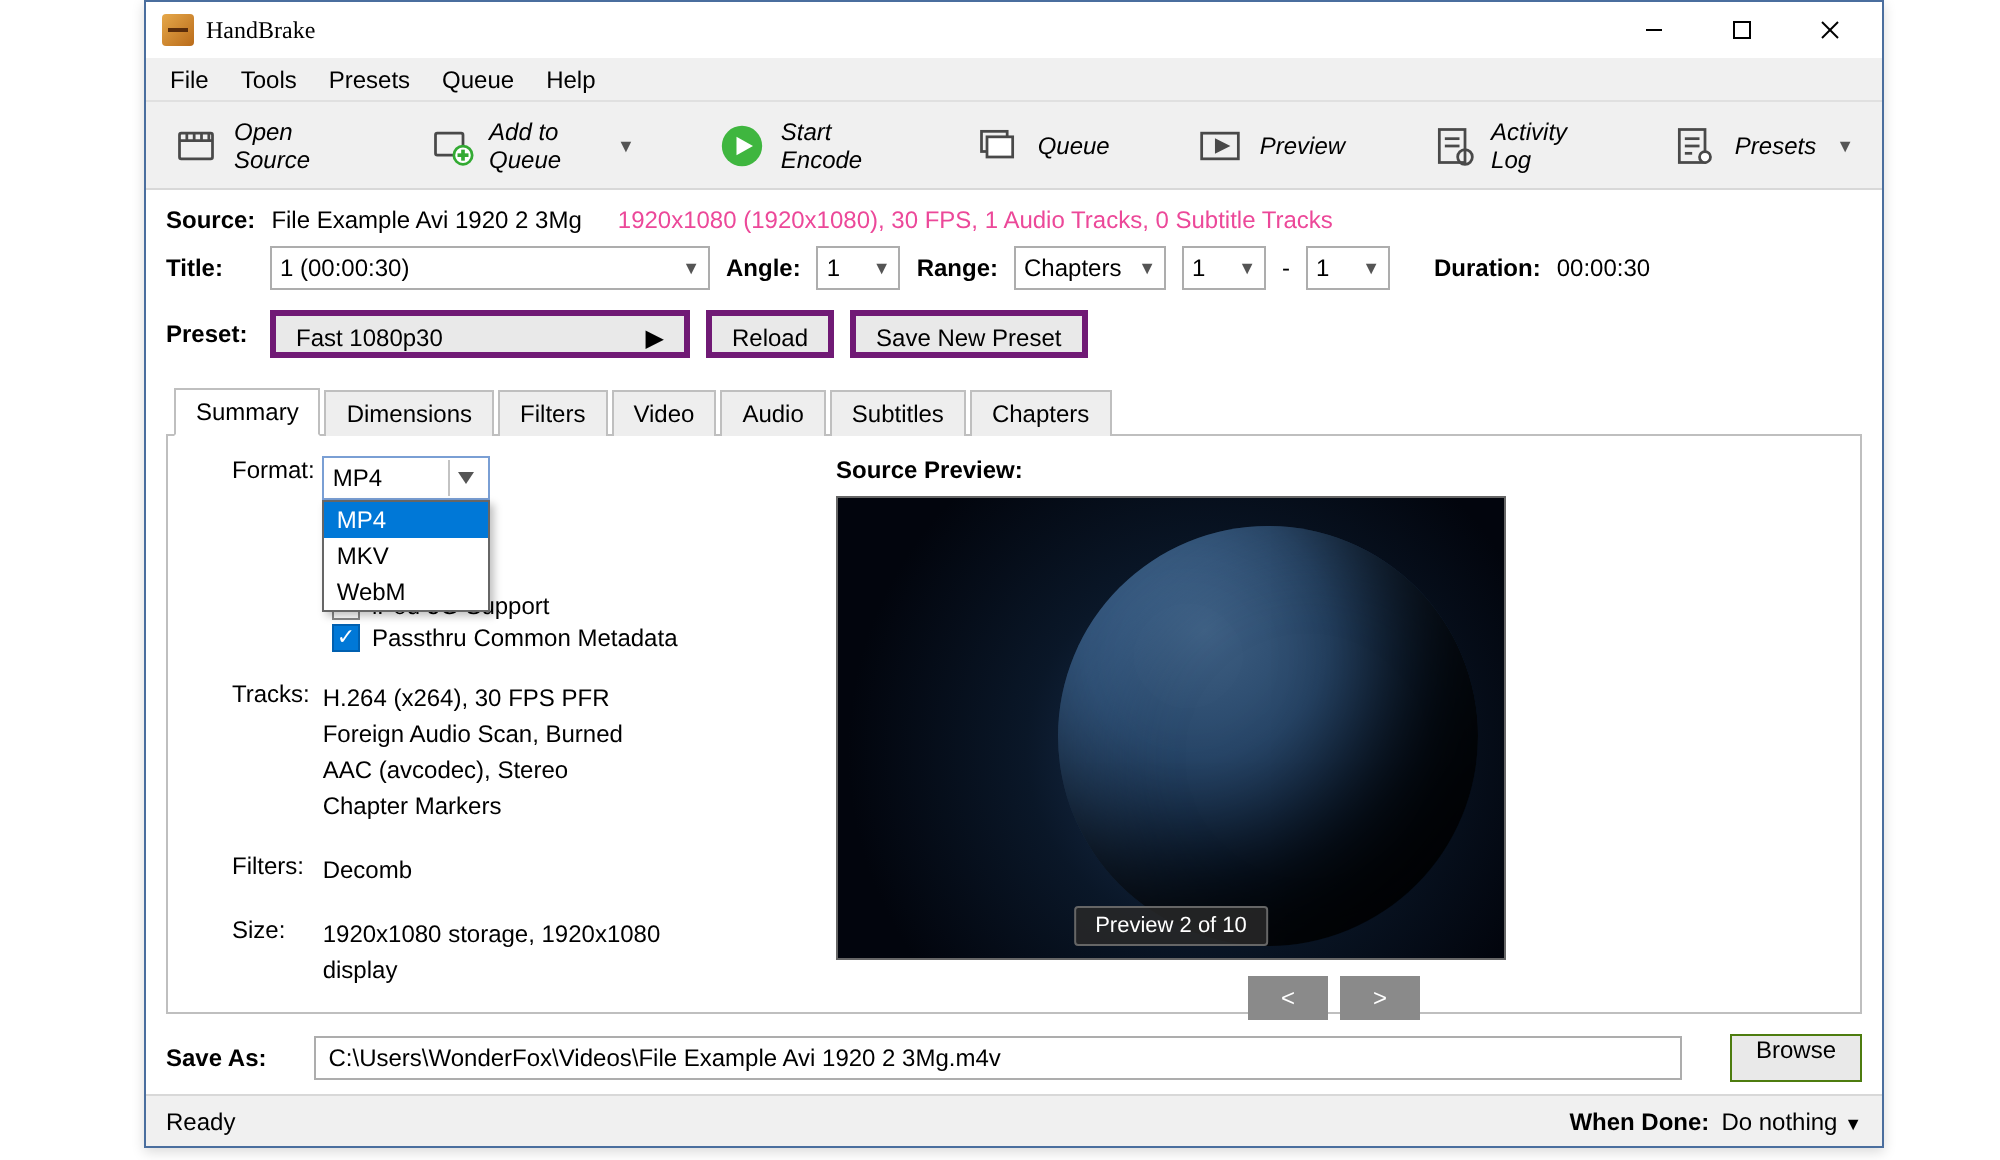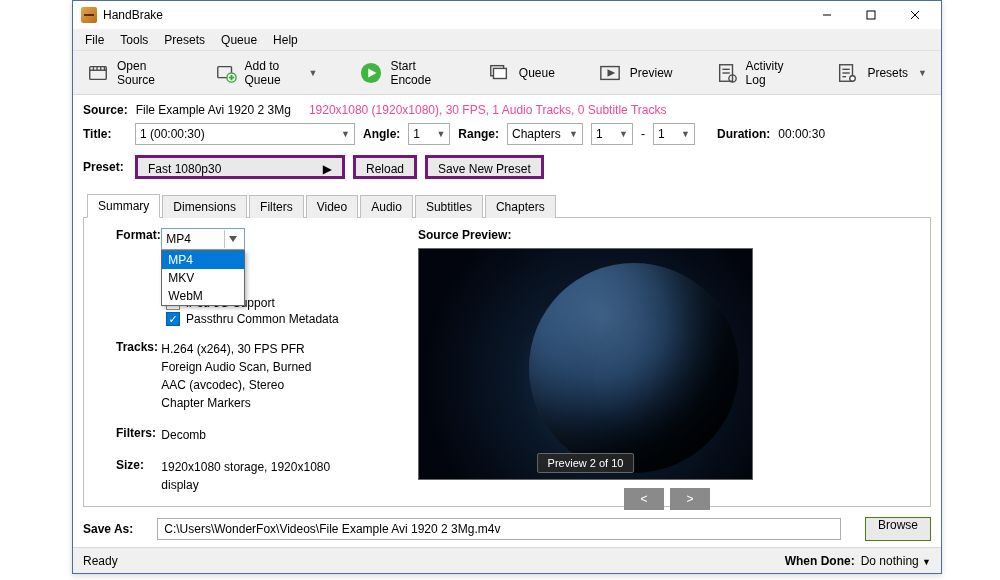--- a/index.html
+++ b/index.html
@@ -23,20 +23,21 @@
     box-shadow: 0 2px 6px rgba(0,0,0,0.15);
     display: flex;
     flex-direction: column;
   }
   .titlebar {
     height: 28px;
     display: flex;
     align-items: center;
     padding: 0 4px 0 8px;
     font-size: 12px;
+    font-family: Liberation Serif, serif;
   }
   .titlebar .app-icon {
     width: 16px; height: 16px;
     margin-right: 6px;
     background: linear-gradient(135deg, #e6a84a 0%, #b96b1a 100%);
     border-radius: 2px;
     position: relative;
   }
   .titlebar .app-icon::after{
     content:"";
@@ -67,20 +68,21 @@
 
   
   .toolbar {
     height: 44px;
     background: #f0f0f0;
     border-bottom: 1px solid #d8d8d8;
     display: flex;
     align-items: center;
     padding: 0 6px;
     gap: 27px;
+    font-style: italic;
   }
   .tbtn {
     display: flex;
     align-items: center;
     gap: 8px;
     padding: 4px 8px;
     font-size: 12px;
     background: transparent;
     border: none;
   }
@@ -156,21 +158,21 @@
     border: 1px solid #bfbfbf;
     border-top: none;
     flex: 1;
     padding: 10px 14px;
     display: flex;
     gap: 40px;
     min-height: 0;
   }
   .leftcol { width: 280px; }
   .leftcol .grp { margin-bottom: 14px; }
-  .leftcol .grp-label { font-weight: bold; display: inline-block; width: 60px; vertical-align: top; padding-left: 18px; }
+  .leftcol .grp-label { font-weight: normal; display: inline-block; width: 60px; vertical-align: top; padding-left: 18px; }
   .leftcol .grp-body { display: inline-block; width: 200px; font-size: 12px; line-height: 1.5; }
   .check { display:flex; align-items:center; gap:6px; font-size:12px; margin:2px 0; }
   .checkbox {
     width:14px; height:14px; border:1px solid #888; background:#fff; display:flex; align-items:center; justify-content:center;
   }
   .checkbox.checked { background:#0078d7; border-color:#0060b0; }
   .checkbox.checked::after{ content:"✓"; color:#fff; font-size:11px; line-height:1; }
 
   
   .format-combo {

